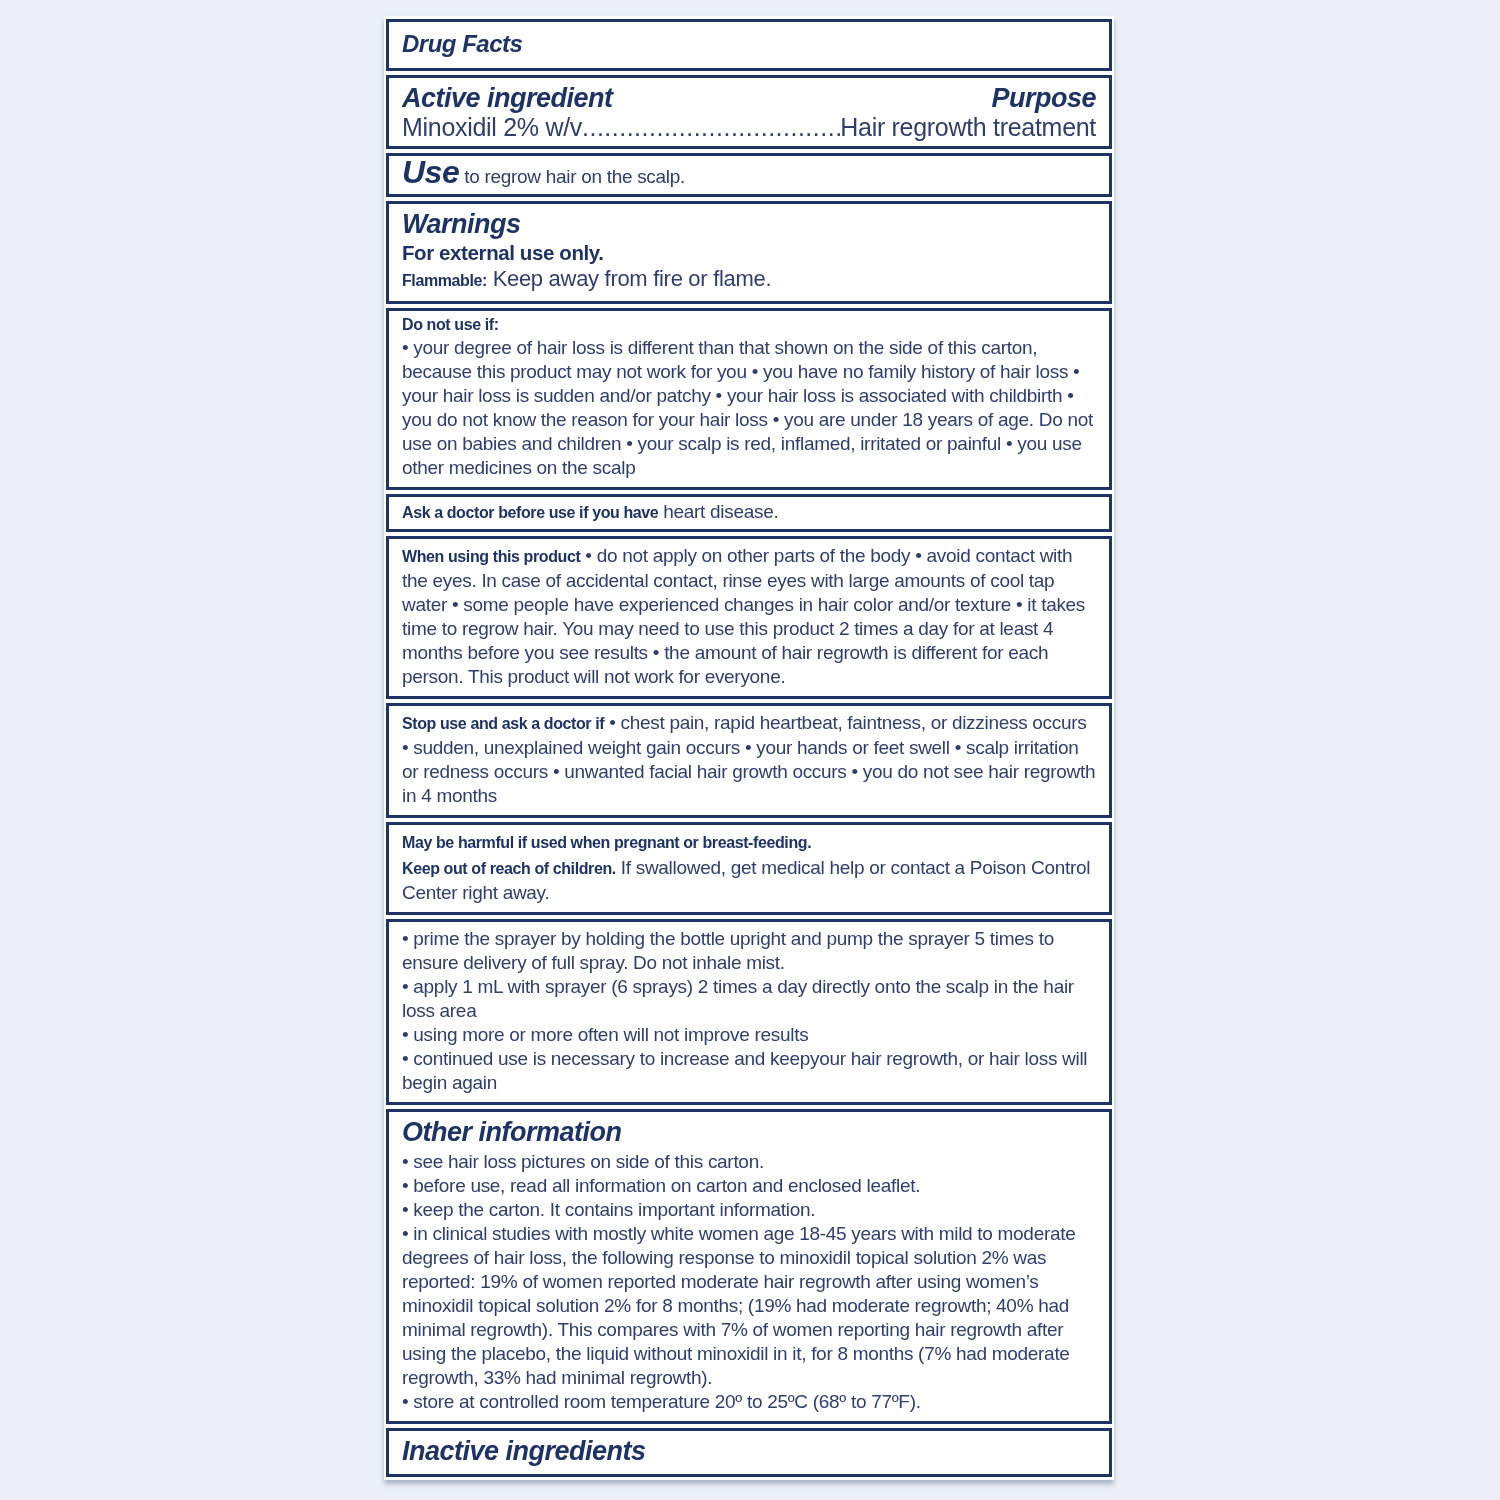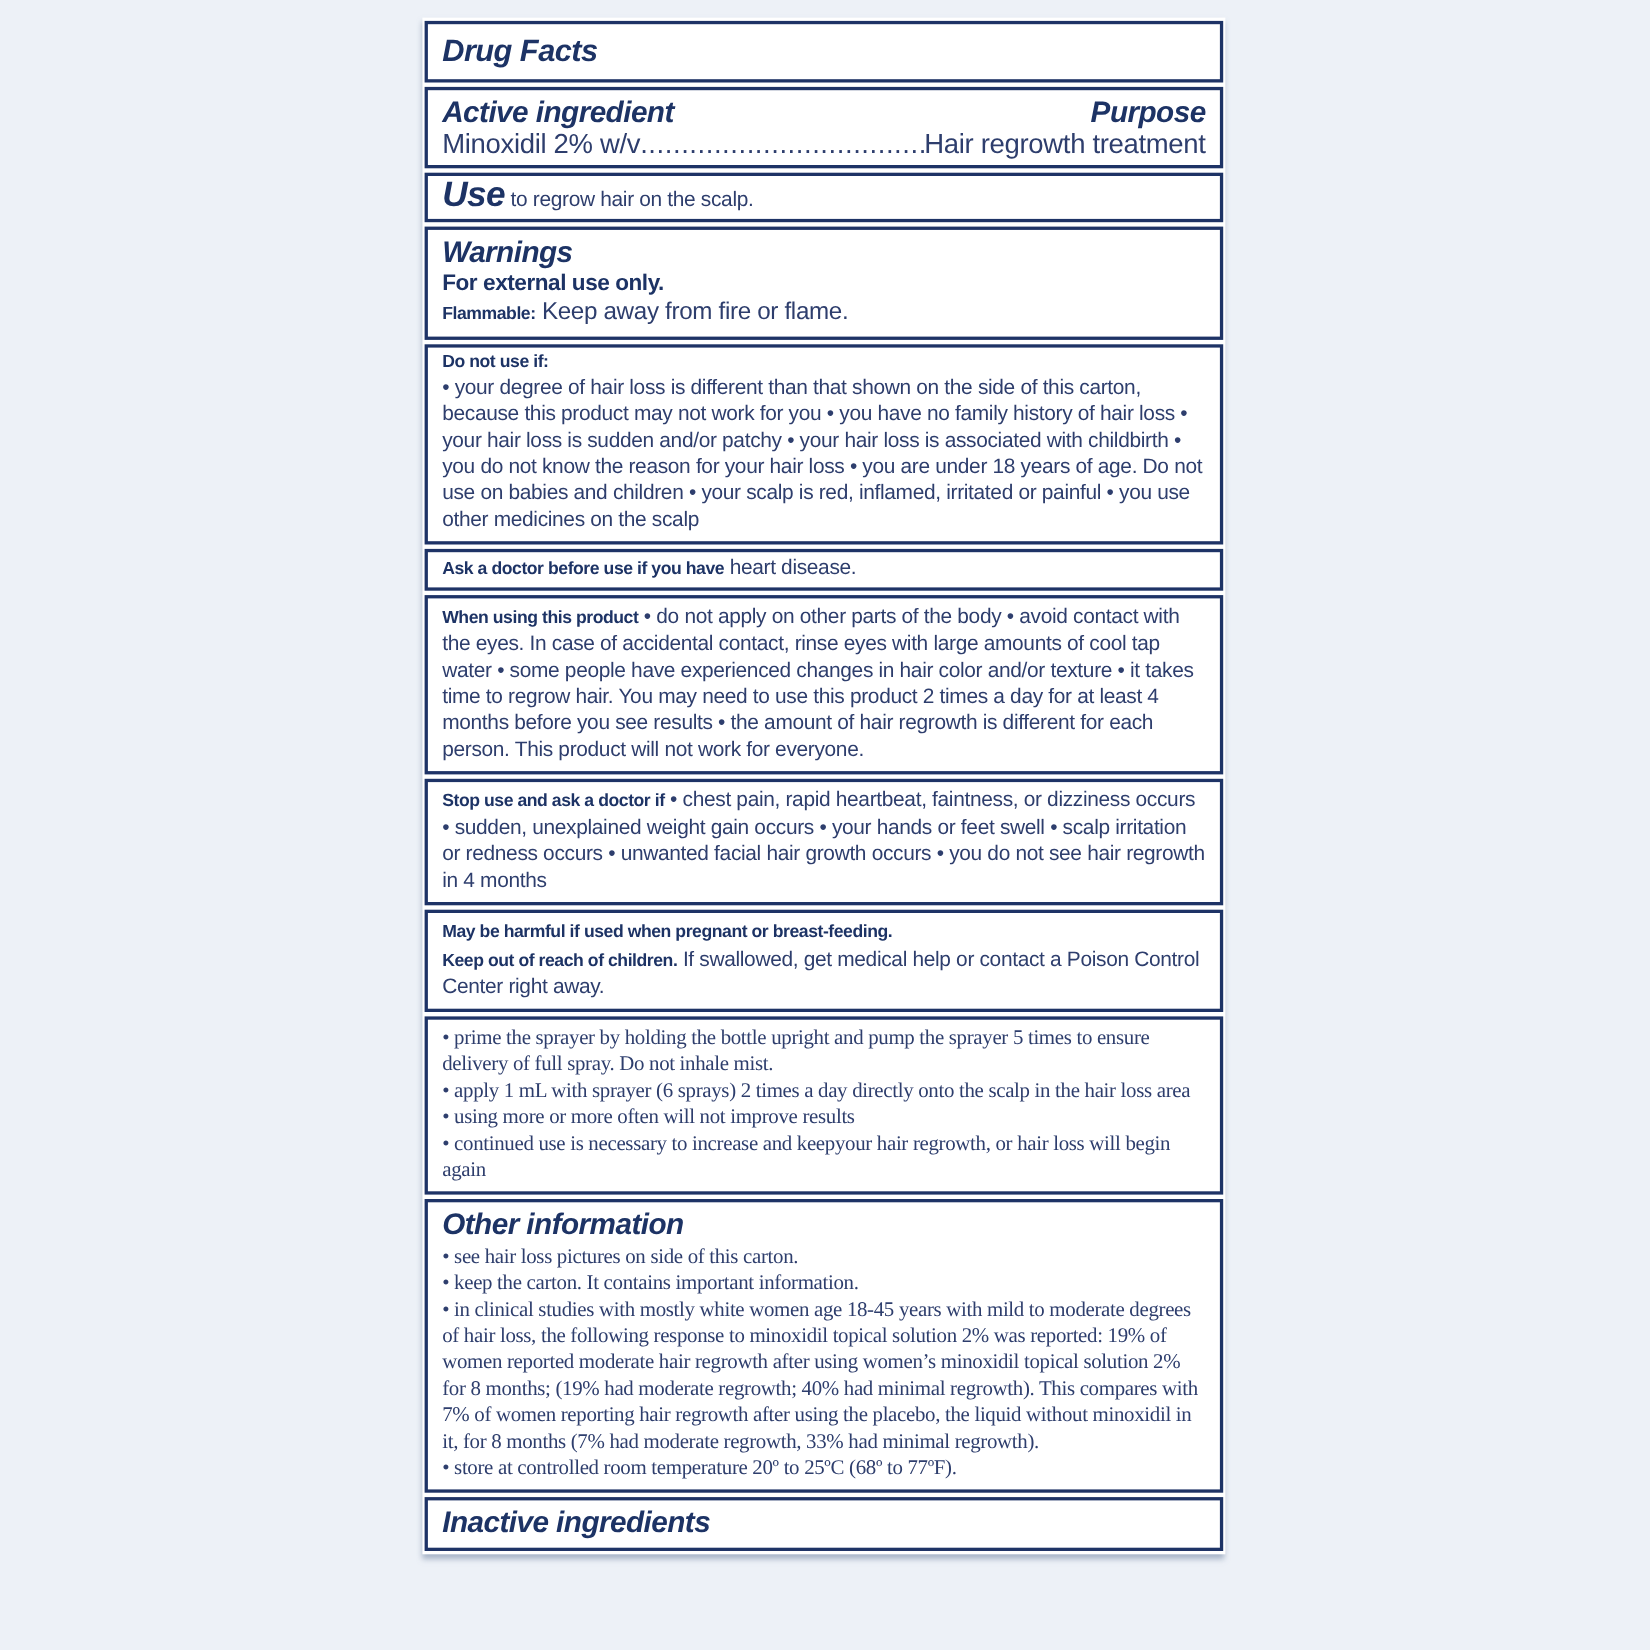--- a/index.html
+++ b/index.html
@@ -27,21 +27,21 @@
   .panel:last-child { margin-bottom:0; }
 
   .h-italic {
     font-style:italic;
     font-weight:bold;
     color:#1d3365;
     font-size:27px;
     letter-spacing:-0.5px;
     line-height:1.15;
   }
-  .title { font-size:28px; padding-top:3px; padding-bottom:3px; }
+  .title { font-size:24px; padding-top:3px; padding-bottom:3px; }
 
   .body-text {
     font-size:22px;
     line-height:24px;
     letter-spacing:-0.3px;
     color:#2e3e6d;
   }
   .lead-bold {
     font-weight:bold;
     color:#1d3365;
@@ -53,21 +53,21 @@
   
   .ai-head { display:flex; justify-content:space-between; align-items:baseline; }
   .ai-row { display:flex; align-items:baseline; font-size:25px; line-height:24px; letter-spacing:-0.3px; margin-top:1px; }
   .ai-dots { flex:1; overflow:hidden; white-space:nowrap; letter-spacing:0.5px; }
   .ai-left, .ai-right { white-space:nowrap; }
 
   .use-line { font-size:19px; line-height:26px; letter-spacing:-0.3px; }
   .use-label { font-style:italic; font-weight:bold; color:#1d3365; font-size:32px; letter-spacing:-0.5px; margin-right:5px; }
 
   .warn-line { font-size:20.5px; line-height:26px; }
-  .bullets p { font-size:19px; line-height:24px; letter-spacing:-0.3px;font-family:Liberation Serif, serif; }
+  .bullets p { font-size:19px; line-height:24px; letter-spacing:-0.3px; }
   .heading-gap { margin-bottom:2px; }
   .thin { padding-top:3px; padding-bottom:4px; }
 </style>
 </head>
 <body>
 
 <div class="label">
 
   <div class="panel">
     <div class="h-italic title">Drug Facts</div>
@@ -128,20 +128,21 @@
       <p>• apply 1 mL with sprayer (6 sprays) 2 times a day directly onto the scalp in the hair loss area</p>
       <p>• using more or more often will not improve results</p>
       <p>• continued use is necessary to increase and keepyour hair regrowth, or hair loss will begin again</p>
     </div>
   </div>
 
   <div class="panel">
     <div class="h-italic heading-gap">Other information</div>
     <div class="bullets">
       <p>• see hair loss pictures on side of this carton.</p>
+      <p>• before use, read all information on carton and enclosed leaflet.</p>
       <p>• keep the carton. It contains important information.</p>
       <p>• in clinical studies with mostly white women age 18-45 years with mild to moderate degrees of hair loss, the following response to minoxidil topical solution 2% was reported: 19% of women reported moderate hair regrowth after using women’s minoxidil topical solution 2% for 8 months; (19% had moderate regrowth; 40% had minimal regrowth). This compares with 7% of women reporting hair regrowth after using the placebo, the liquid without minoxidil in it, for 8 months (7% had moderate regrowth, 33% had minimal regrowth).</p>
       <p>• store at controlled room temperature 20º to 25ºC (68º to 77ºF).</p>
     </div>
   </div>
 
   <div class="panel">
     <div class="h-italic">Inactive ingredients</div>
 
   </div>

